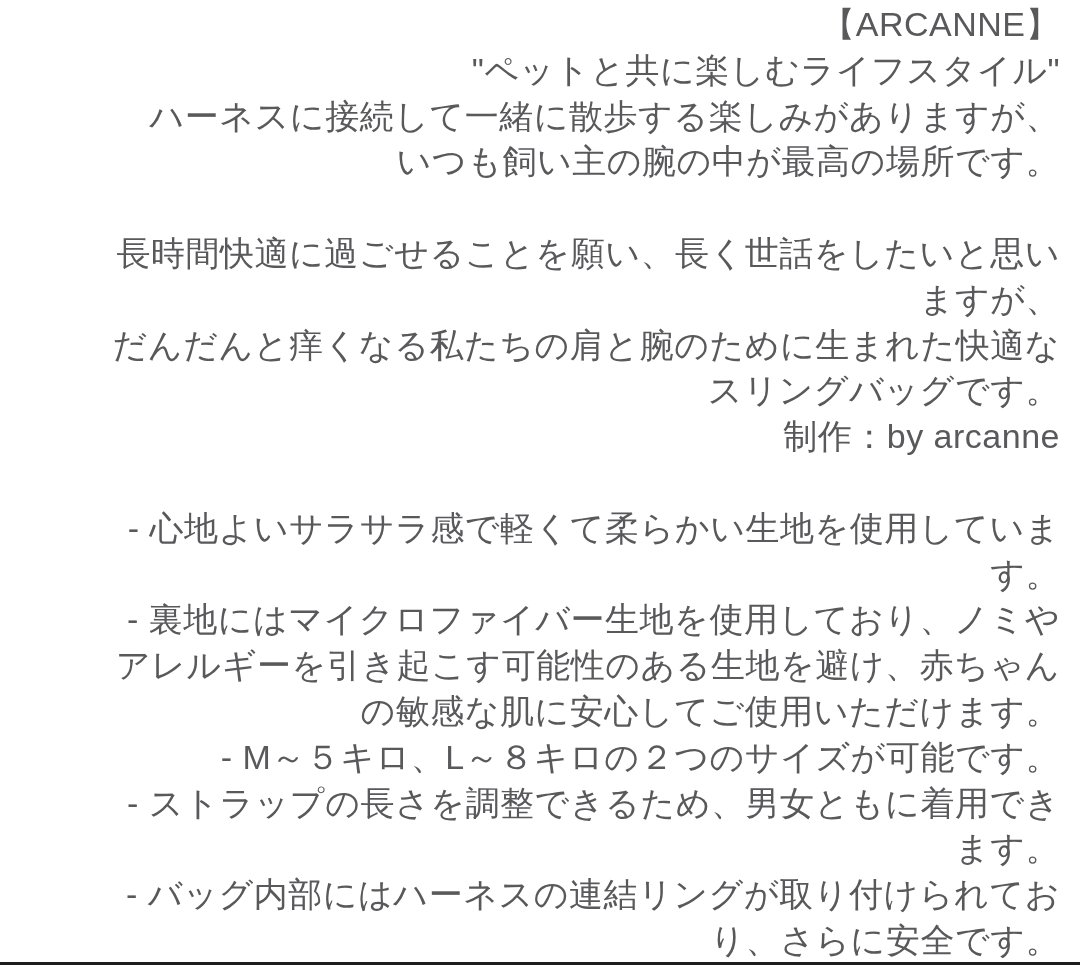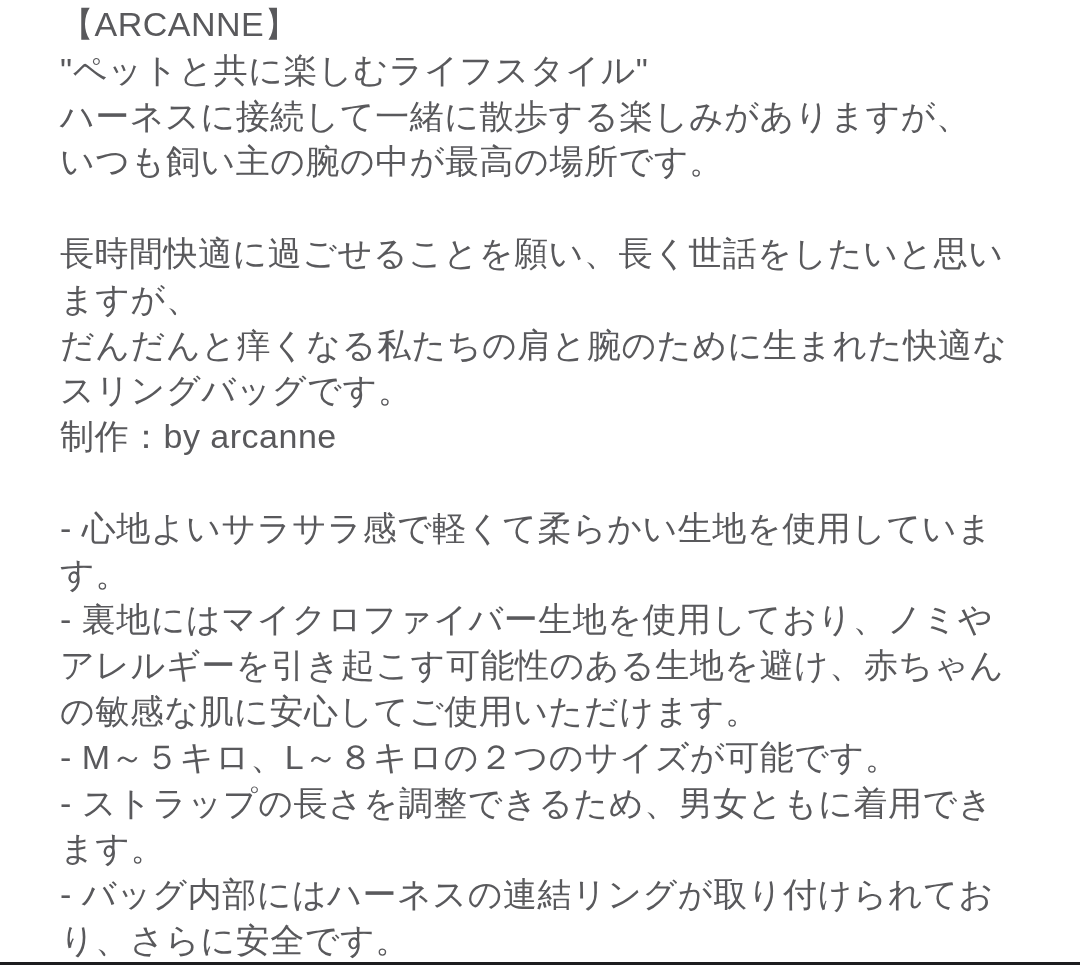--- a/index.html
+++ b/index.html
@@ -10,27 +10,28 @@
   body {
     width: 1080px;
     height: 969px;
     position: relative;
     overflow: hidden;
     font-family: "Liberation Sans", "DejaVu Sans", sans-serif;
   }
   .text-block {
     position: absolute;
     top: 2px;
-    left: 60px;
+    left: 28px;
     right: 20px;
     color: #59595c;
     font-size: 34px;
     line-height: 45.8px;
     letter-spacing: 0.5px;
     white-space: pre-wrap;
+    text-align: right;
   }
   .text-line {
     min-height: 45.8px;
   }
   .bottom-divider {
     position: absolute;
     left: 0;
     top: 962px;
     width: 1080px;
     height: 3px;

